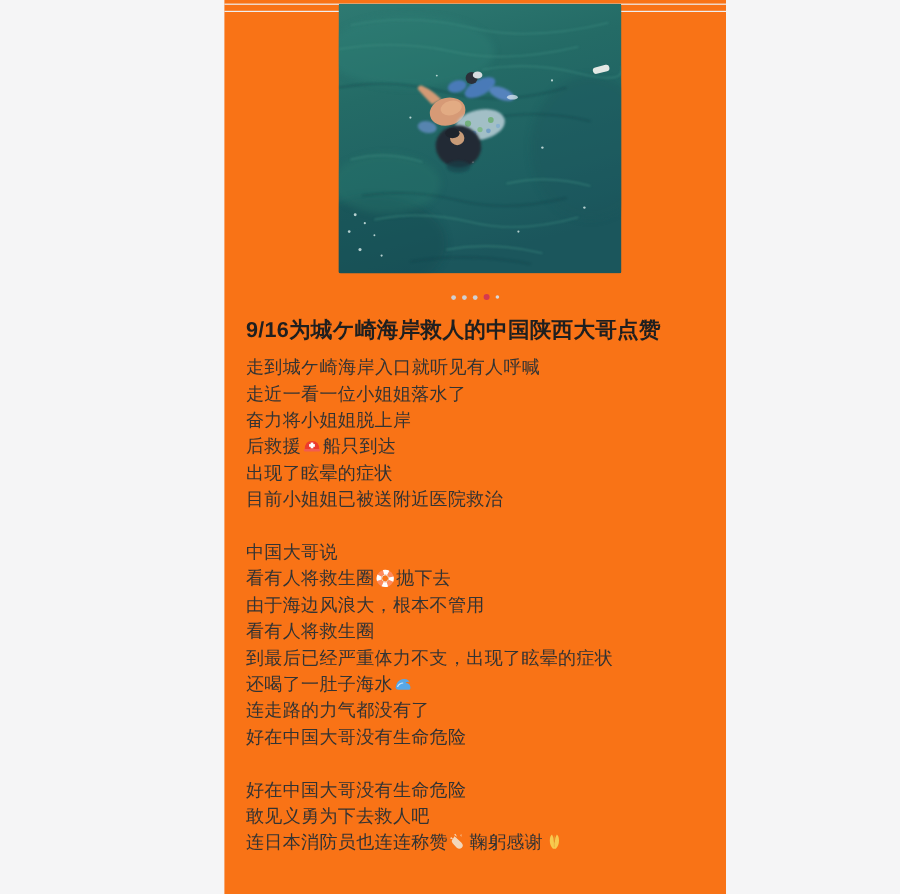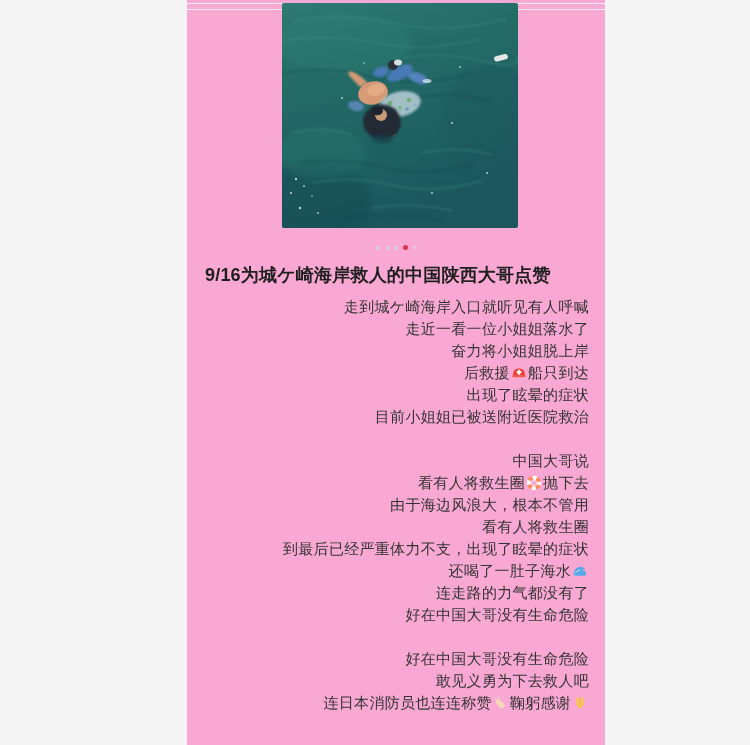--- a/index.html
+++ b/index.html
@@ -10,21 +10,21 @@
   .page{
     position:relative;
     width:750px;height:745px;
     background:#f5f5f6;
     overflow:hidden;
   }
   .card{
     position:absolute;
     left:187px;top:0;
     width:418px;height:745px;
-    background:#f9a8d4;
+    background:#f97316;
   }
   .faint-line{
     position:absolute;left:0;width:100%;height:1px;
     background:#efeff0;
   }
   .media{
     position:absolute;
     left:95px;top:3px;
     width:236px;height:225px;
     border-radius:2px;
@@ -52,21 +52,20 @@
     line-height:26px;
     letter-spacing:0.2px;
   }
   .body-text{
     position:absolute;
     left:18px;top:296px;
     width:384px;
     font-size:15px;
     color:#333333;
     letter-spacing:0.3px;
-    text-align:right;
   }
   .line{
     height:22px;line-height:22px;
     white-space:nowrap;
   }
   .emo{
     display:inline-block;
     width:16px;height:16px;
     vertical-align:-3px;
     margin:0 1px;

